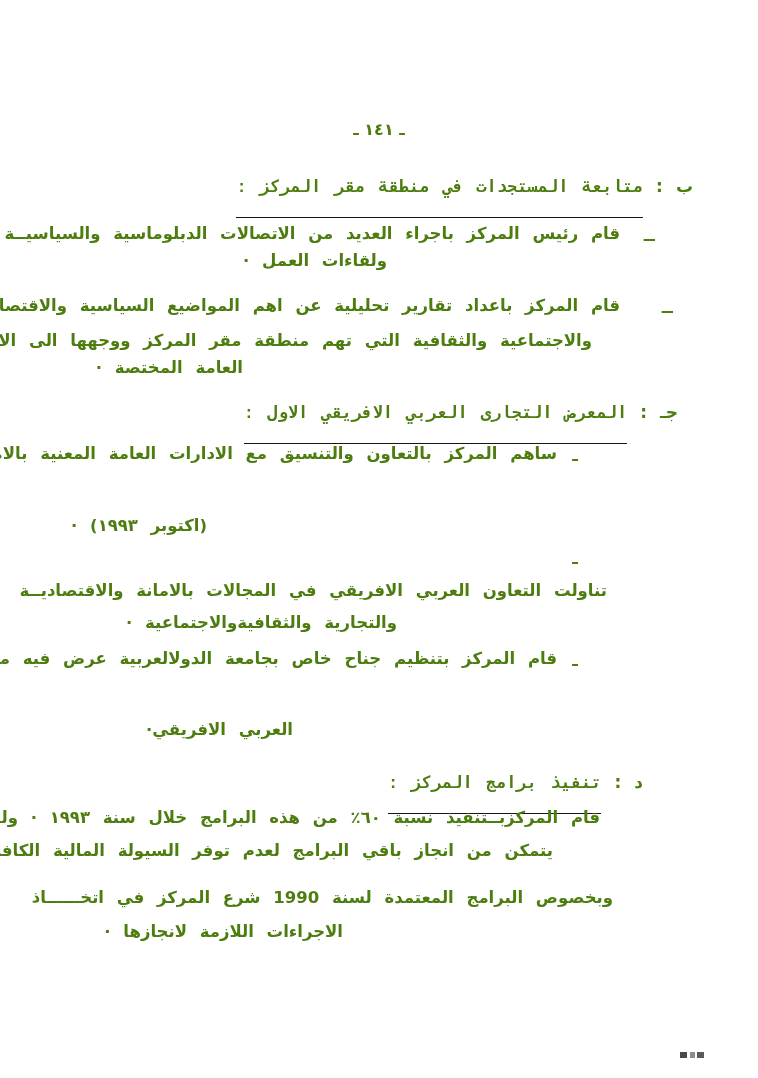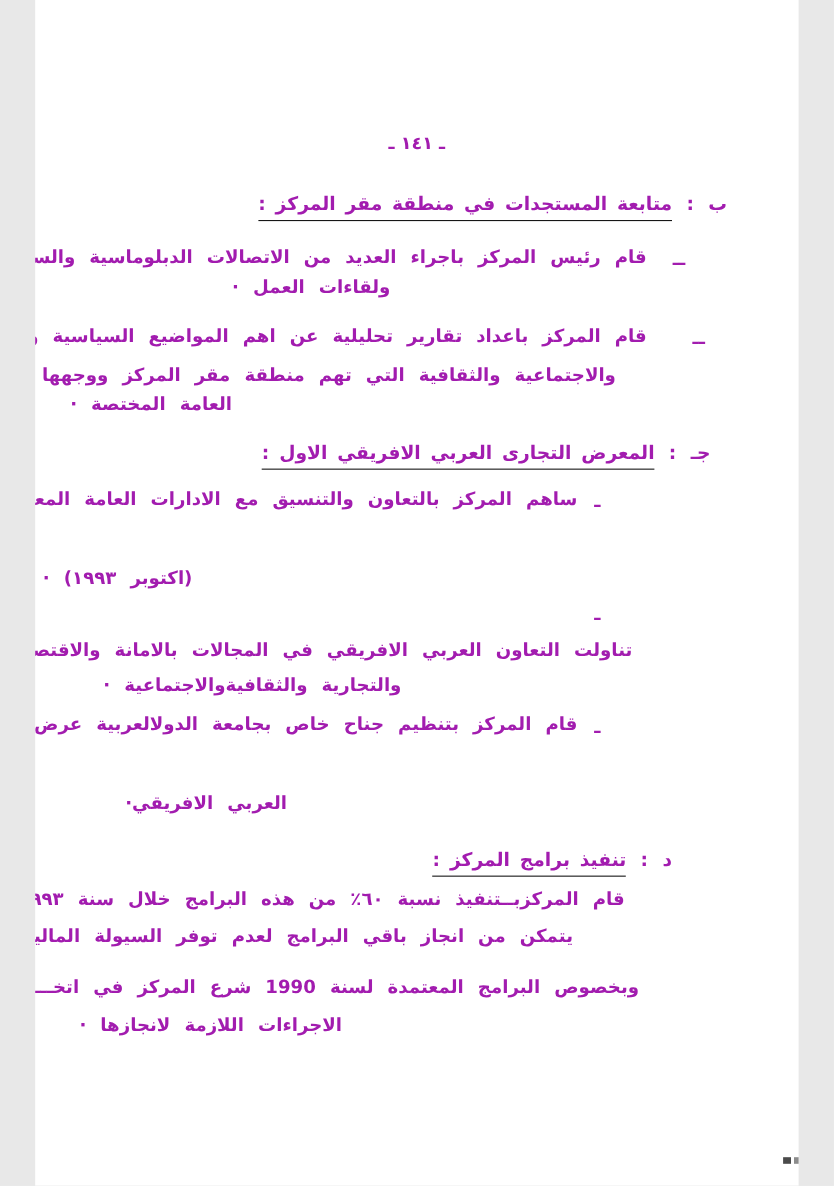--- a/index.html
+++ b/index.html
@@ -1,43 +1,44 @@
 <!DOCTYPE html>
 <html lang="ar" dir="rtl"><head>
 <meta charset="utf-8">
 <style>
   html,body{margin:0;padding:0;background:#e8e8e8;}
   .page{
     position:relative;
-    width:694px;height:1078px;
+    width:758px;height:1078px;
     margin:0 auto;
     background:#ffffff;
     overflow:hidden;
     direction:rtl;
     font-family:"DejaVu Sans",sans-serif;
-    color:#a21caf;
+    color:#4d7c0f;
   }
   .page-number{
     position:absolute;top:120px;left:0;right:0;
     text-align:center;
     font-size:16px;letter-spacing:2px;font-weight:700;
     white-space:nowrap;
   }
   .hd{
     position:absolute;
     display:flex;flex-direction:row;align-items:baseline;gap:13px;
     font-weight:700;font-size:17px;
     white-space:nowrap;
   }
   .hd-letter,.hd-colon{display:inline-block;}
   .hd-title{
     display:inline-block;
     border-bottom:1.6px solid #161616;
-    padding-bottom:4px;
+    padding-bottom:20px;
     word-spacing:3px;
+    font-family:Liberation Mono, monospace;
   }
   .ln{
     position:absolute;
     white-space:nowrap;
     font-size:16.5px;
     line-height:24px;
     word-spacing:7px;
     font-weight:700;
   }
   .dash{

